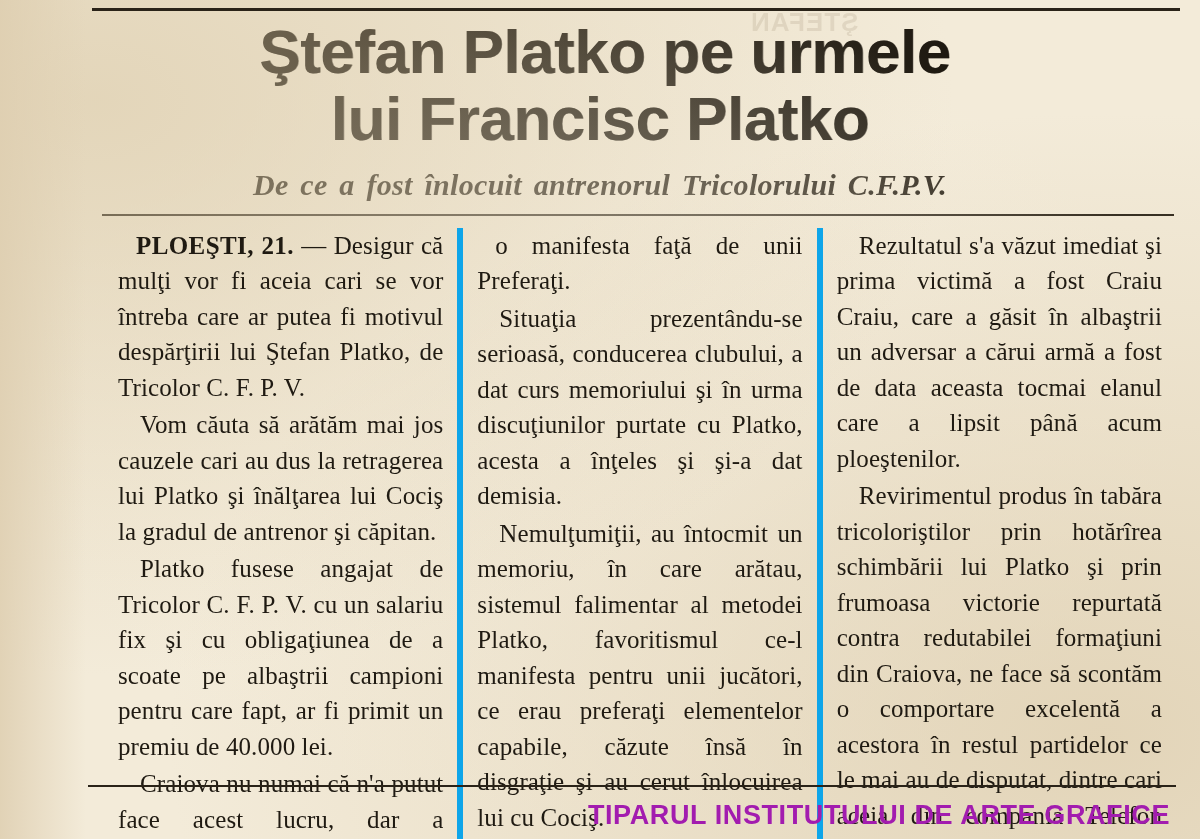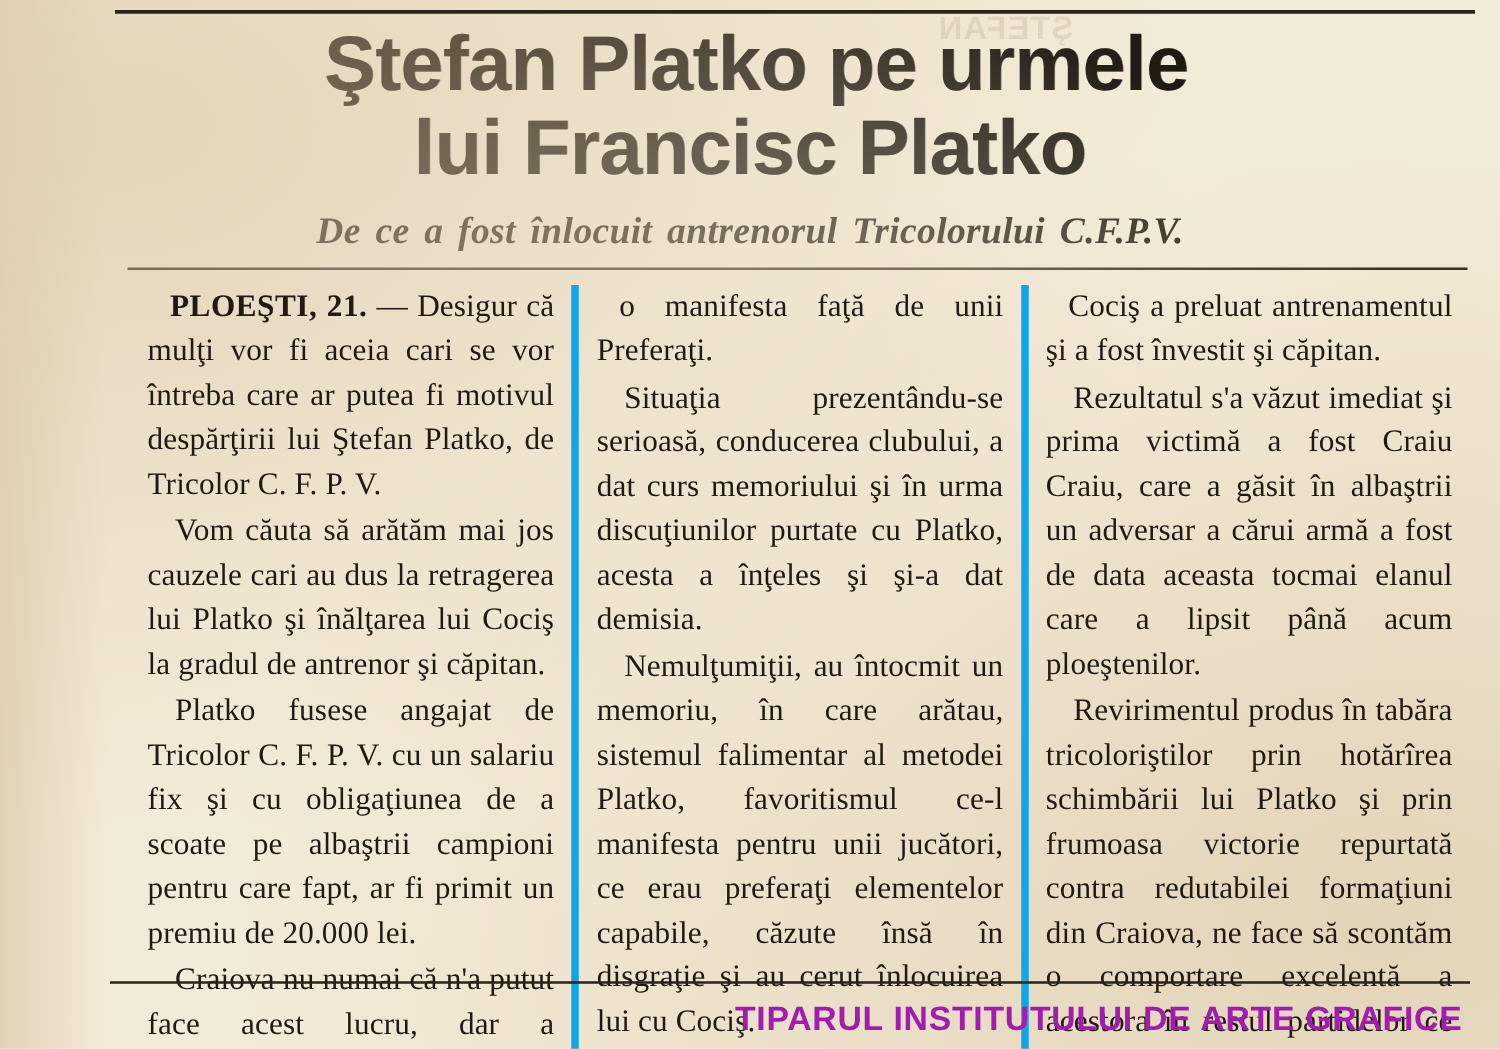--- a/index.html
+++ b/index.html
@@ -162,32 +162,31 @@
 
   <h2 class="subhead">De ce a fost înlocuit antrenorul Tricolorului C.F.P.V.</h2>
 
   <div class="rule-under-sub"></div>
 
   <div class="columns">
 
     <div class="col">
       <p class="first"><span class="dateline">PLOEŞTI, 21.</span> — Desigur că mulţi vor fi aceia cari se vor întreba care ar putea fi motivul despărţirii lui Ştefan Platko, de Tricolor C. F. P. V.</p>
       <p>Vom căuta să arătăm mai jos cauzele cari au dus la retragerea lui Platko şi înălţarea lui Cociş la gradul de antrenor şi căpitan.</p>
-      <p>Platko fusese angajat de Tricolor C. F. P. V. cu un salariu fix şi cu obligaţiunea de a scoate pe albaştrii campioni pentru care fapt, ar fi primit un premiu de 20.000 lei.</p>
+      <p>Platko fusese angajat de Tricolor C. F. P. V. cu un salariu fix şi cu obligaţiunea de a scoate pe albaştrii campioni pentru care fapt, ar fi primit un premiu de 40.000 lei.</p>
       <p>Craiova nu numai că n'a putut face acest lucru, dar a determinat formarea unui soviet în sânul echipei, compus din jucătorii cari vedeau incapacitatea antrenorului, cum şi din cauza politicei de favoritism, ce</p>
     </div>
 
     <div class="col">
       <p class="first">o manifesta faţă de unii Preferaţi.</p>
       <p>Situaţia prezentându-se serioasă, conducerea clubului, a dat curs memoriului şi în urma discuţiunilor purtate cu Platko, acesta a înţeles şi şi-a dat demisia.</p>
       <p>Nemulţumiţii, au întocmit un memoriu, în care arătau, sistemul falimentar al metodei Platko, favoritismul ce-l manifesta pentru unii jucători, ce erau preferaţi elementelor capabile, căzute însă în disgraţie şi au cerut înlocuirea lui cu Cociş.</p>
     </div>
 
     <div class="col">
-      <p class="first">Cociş a preluat antrenamentul şi a fost învestit şi căpitan.</p>
       <p>Rezultatul s'a văzut imediat şi prima victimă a fost Craiu Craiu, care a găsit în albaştrii un adversar a cărui armă a fost de data aceasta tocmai elanul care a lipsit până acum ploeştenilor.</p>
       <p>Revirimentul produs în tabăra tricoloriştilor prin hotărîrea schimbării lui Platko şi prin frumoasa victorie repurtată contra redutabilei formaţiuni din Craiova, ne face să scontăm o comportare excelentă a acestora în restul partidelor ce le mai au de disputat, dintre cari aceia din compania Telefon Clubului şi aceia cu Franco-Română, ce le joacă în deplasare provoacă o justificată teamă în rândurile localnicilor.</p>
     </div>
 
   </div>
 
   <div class="rule-bottom"></div>
   <div class="footer">TIPARUL INSTITUTULUI DE ARTE GRAFICE</div>
 </div>
 

